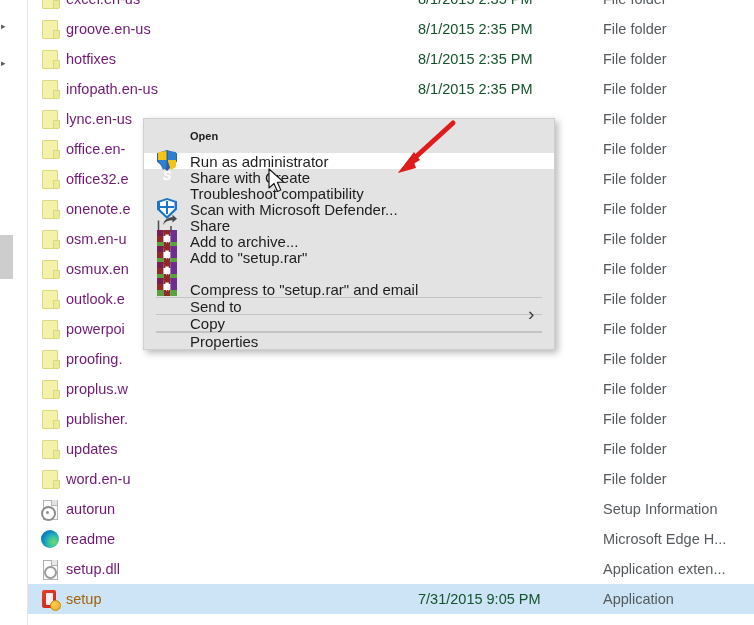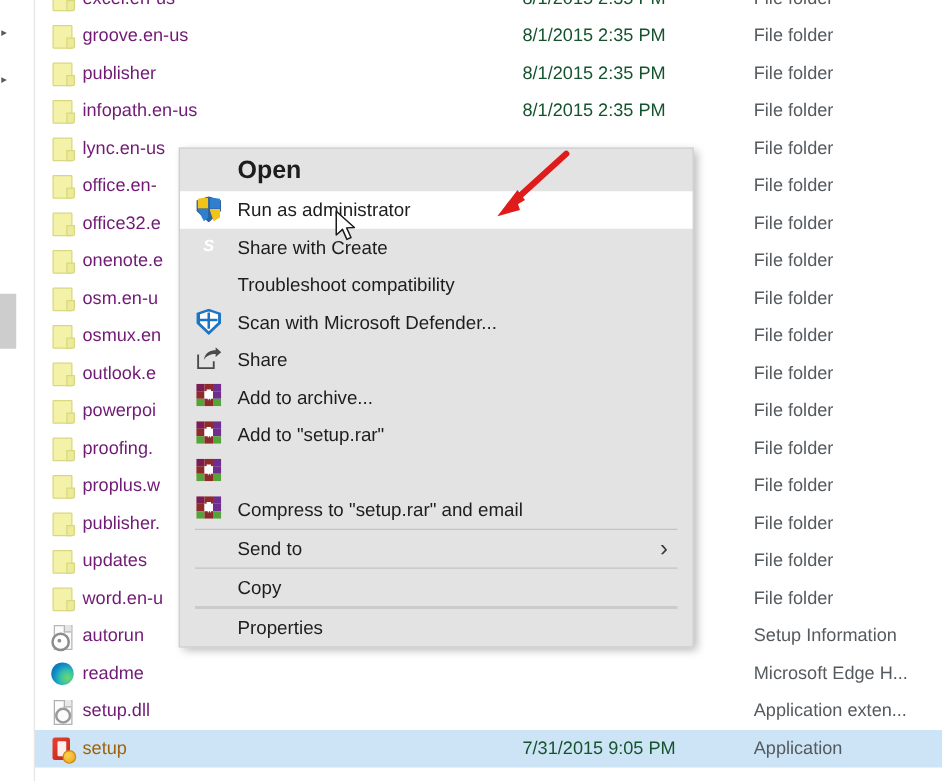--- a/index.html
+++ b/index.html
@@ -70,27 +70,27 @@
   .ic-exe .card{position:absolute;left:2px;top:1px;width:14px;height:18px;border-radius:2px;
     background:linear-gradient(135deg,#e8402e 0%,#c4251a 100%);}
   .ic-exe .slab{position:absolute;left:6px;top:4px;width:7px;height:12px;background:#ffffff;opacity:.92;border-radius:1px;}
   .ic-exe .badge{position:absolute;left:10px;top:11px;width:9px;height:9px;border-radius:50%;
     background:radial-gradient(circle at 35% 35%,#ffd04d,#e8a423);border:1px solid #c98c12;}
 
   
   .ctxmenu{position:absolute;left:143px;top:118px;width:410px;
     background:#e3e3e3;border:1px solid #cfcfcf;
     box-shadow:3px 3px 7px rgba(0,0,0,.28);}
-  .mi{position:relative;height:30px;display:flex;align-items:center;}
+  .mi{position:relative;height:16px;display:flex;align-items:center;}
   .mi.first{height:34px;}
   .mi.hover{background:#ffffff;}
   .mi .mi-icon{position:absolute;left:13px;top:50%;transform:translateY(-50%);
     width:22px;height:22px;}
   .mi .mi-label{position:absolute;left:46px;font-size:15px;color:#1d1d1d;white-space:nowrap;}
-  .mi.first .mi-label{left:46px;font-weight:bold;font-size:20px;}
+  .mi.first .mi-label{left:46px;font-weight:bold;font-size:11px;}
   .mi .chev{position:absolute;right:18px;width:10px;height:10px;}
   .sep{height:1px;background:#c4c4c4;margin:0 12px;}
 
   
   .ic-shield{position:relative;width:20px;height:21px;}
   .ic-shield .sh{position:absolute;left:0;top:0;width:20px;height:21px;
     background:#2f5f9e;
     clip-path:polygon(50% 0%,100% 16%,100% 55%,50% 100%,0% 55%,0% 16%);}
   .ic-shield .q1{position:absolute;left:1px;top:1px;width:8.5px;height:9px;background:#f0c419;
     clip-path:polygon(100% 0%,100% 100%,0 100%,0 12%);}
@@ -153,21 +153,21 @@
         </div>
         <span class="name">groove.en-us</span>
         <span class="date">8/1/2015 2:35 PM</span>
         <span class="type">File folder</span>
       </div>
       <div class="row" style="top: 44px;">
         <div class="icon ic-folder">
           <span class="body"></span>
           <span class="tab"></span>
         </div>
-        <span class="name">publisher</span>
+        <span class="name">hotfixes</span>
         <span class="date">8/1/2015 2:35 PM</span>
         <span class="type">File folder</span>
       </div>
       <div class="row" style="top: 74px;">
         <div class="icon ic-folder">
           <span class="body"></span>
           <span class="tab"></span>
         </div>
         <span class="name">infopath.en-us</span>
         <span class="date">8/1/2015 2:35 PM</span>

